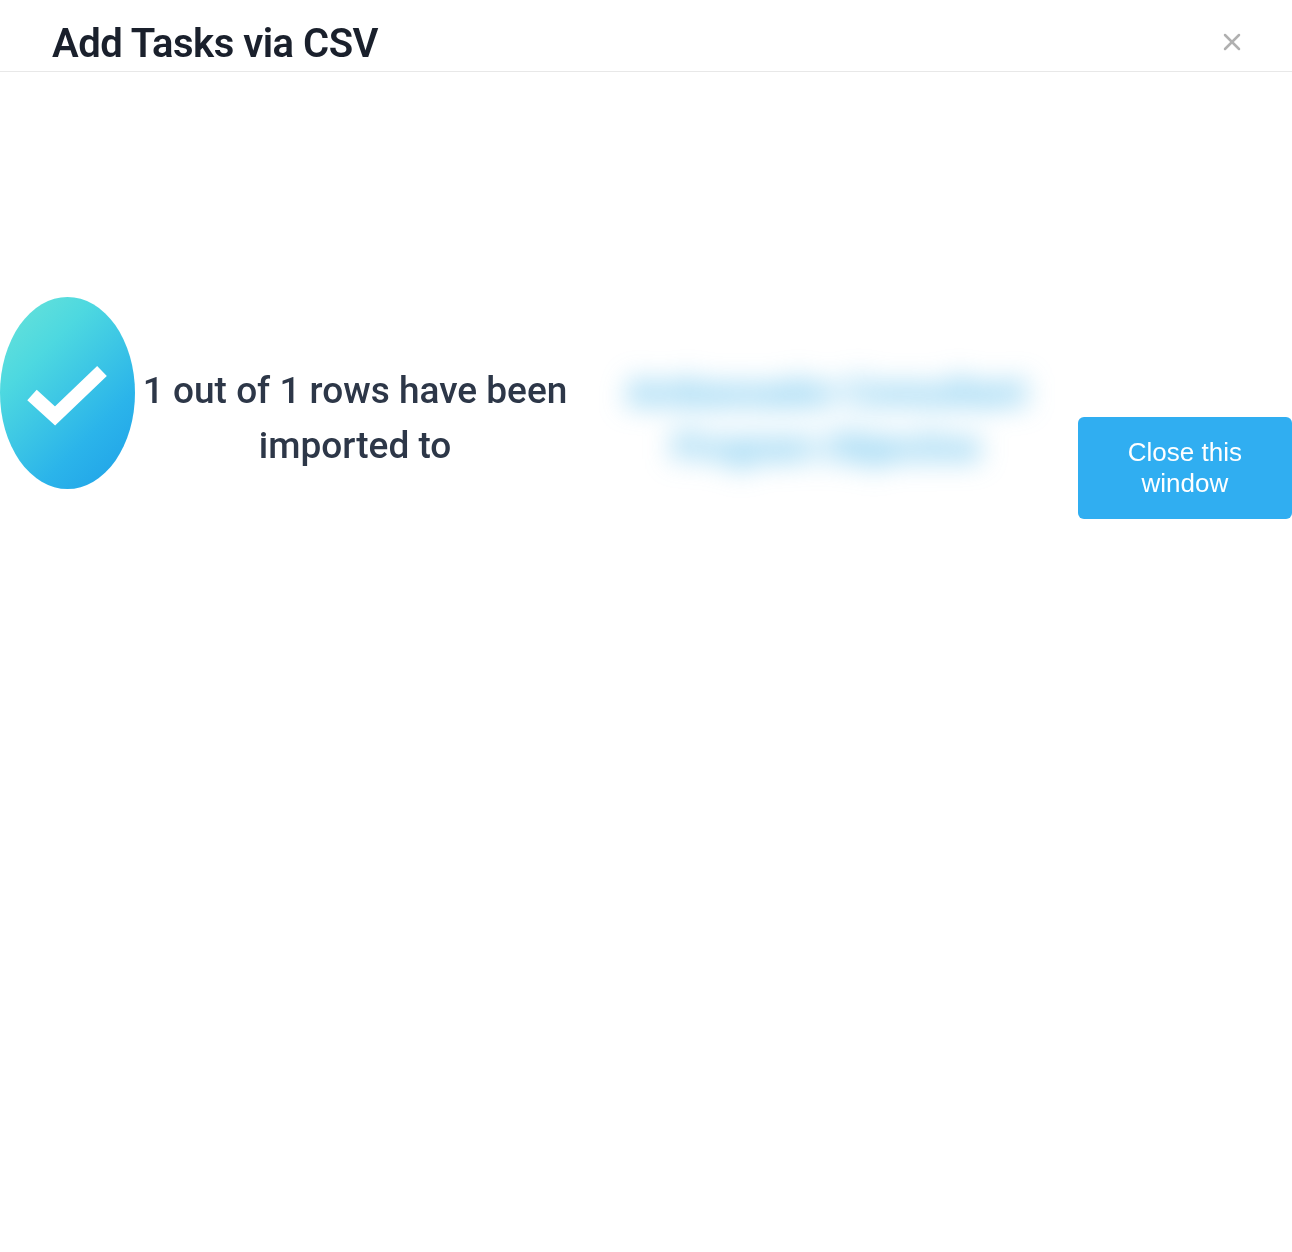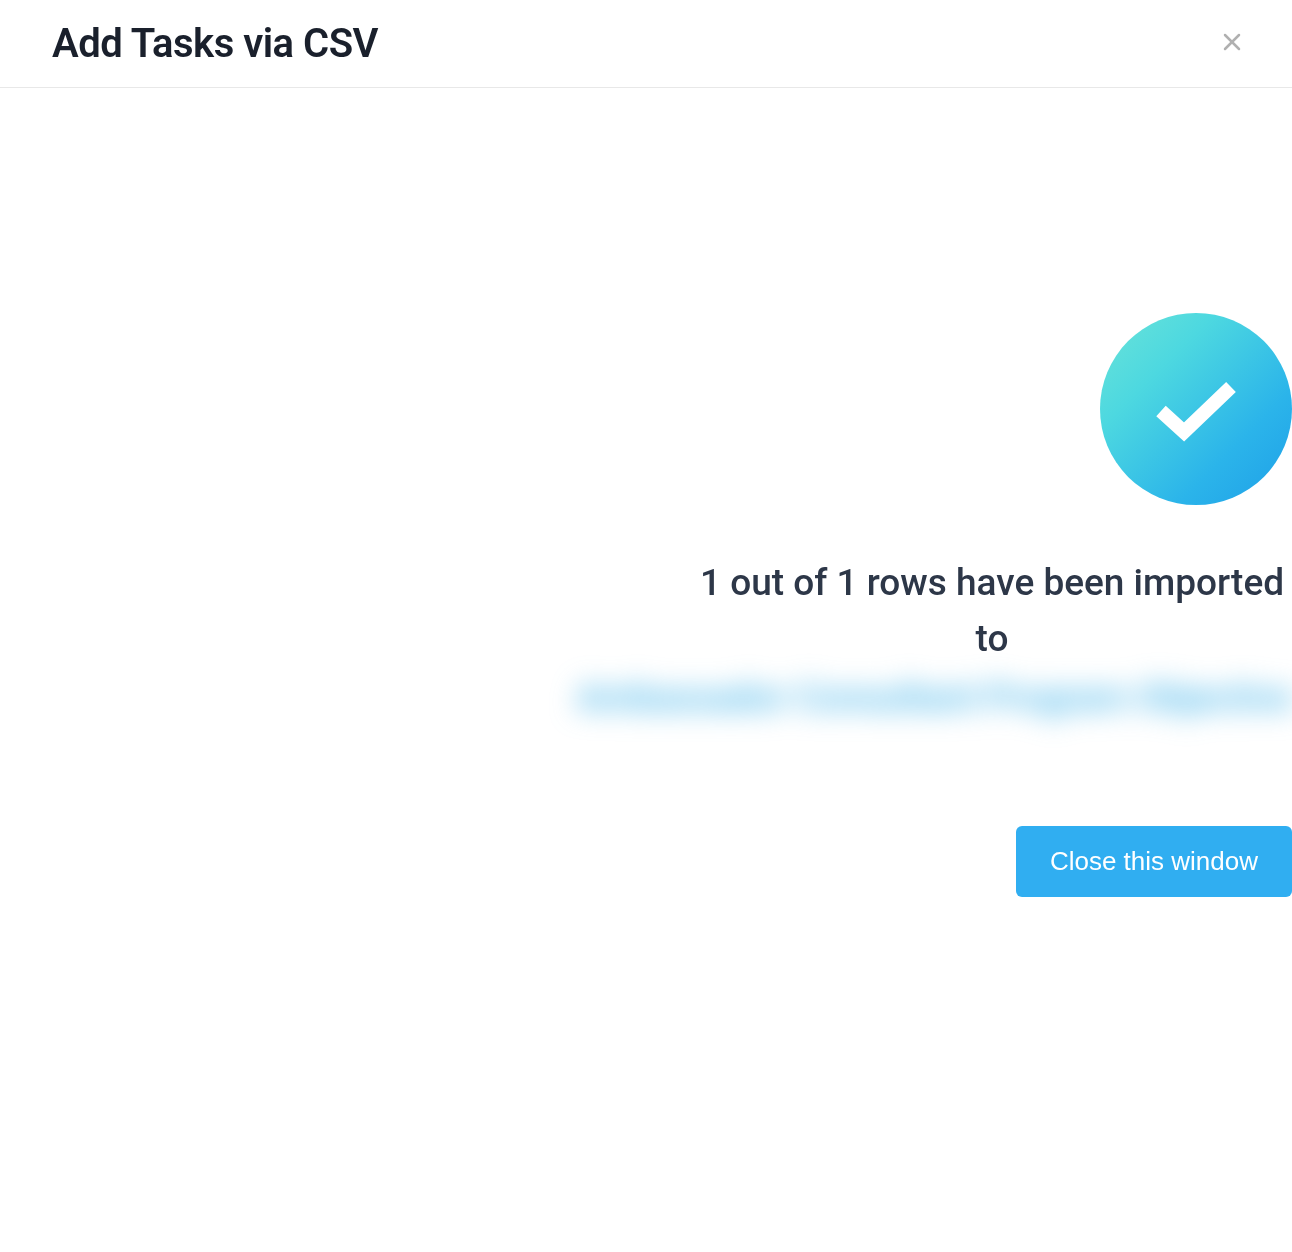--- a/index.html
+++ b/index.html
@@ -13,21 +13,21 @@
       background: #ffffff;
       width: 1292px;
       height: 1252px;
       overflow: hidden;
     }
     
     .modal-header {
       display: flex;
       justify-content: space-between;
       align-items: center;
-      padding: 20px 40px 20px 52px;
+      padding: 20px 40px 4px 52px;
       border-bottom: 1px solid #e8e8e8;
       text-align: right;
     }
     
     .modal-title {
       font-size: 40px;
       font-weight: 600;
       color: #1a202c;
       letter-spacing: -0.5px;
     }
@@ -43,22 +43,22 @@
       justify-content: center;
     }
     
     .close-button svg {
       width: 24px;
       height: 24px;
     }
     
     .modal-body {
       display: flex;
-      flex-direction: column;
-      align-items: flex-end;
+      flex-direction: row;
+      align-items: center;
       padding-top: 225px;
     }
     
     .success-circle {
       width: 192px;
       height: 192px;
       border-radius: 50%;
       background: linear-gradient(135deg, #6be4d8 0%, #4dd8e0 30%, #2bb4ea 70%, #1e9fe8 100%);
       display: flex;
       align-items: center;

